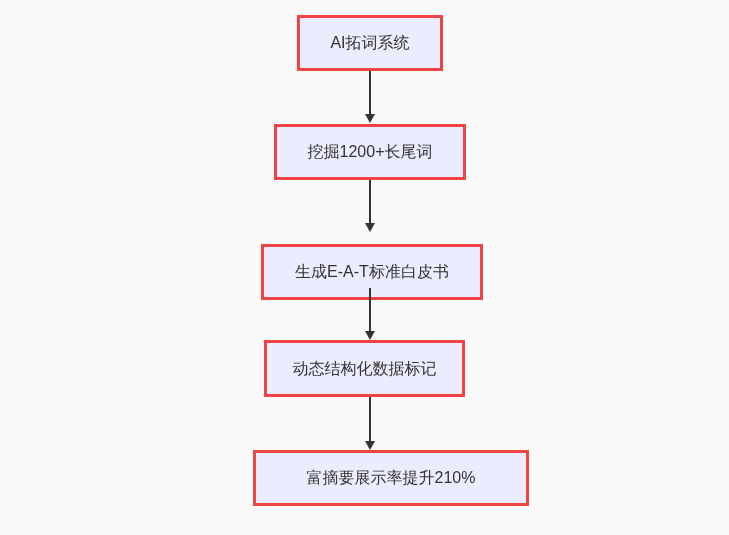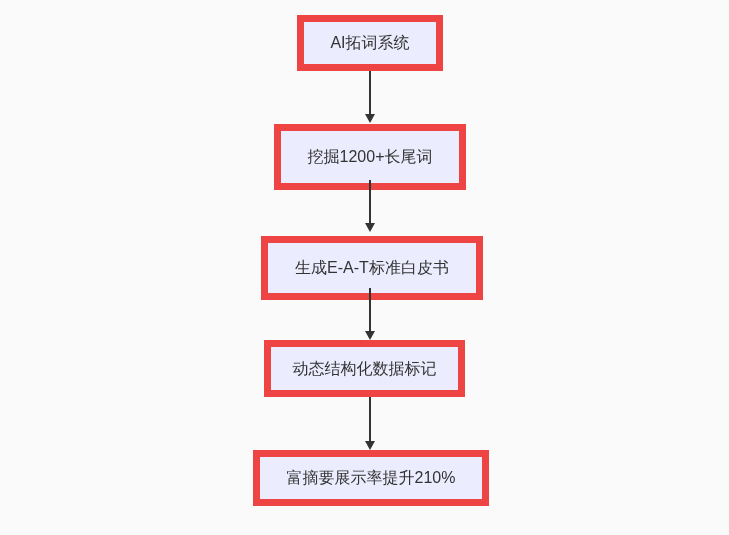--- a/index.html
+++ b/index.html
@@ -15,35 +15,35 @@
   }
   .canvas {
     position: relative;
     width: 729px;
     height: 535px;
   }
   .node {
     position: absolute;
     box-sizing: border-box;
     background: #ECECFF;
-    border: 7px solid #ef4444;
+    border: 3px solid #ef4444;
     color: #333333;
     display: flex;
     align-items: center;
     justify-content: center;
     font-size: 16px;
     line-height: 1;
     text-align: center;
     white-space: nowrap;
   }
   .node-1 { left: 297px; top: 15px;  width: 146px; height: 56px; }
-  .node-2 { left: 274px; top: 124px; width: 192px; height: 66px; }
-  .node-3 { left: 261px; top: 236px; width: 222px; height: 64px; }
+  .node-2 { left: 274px; top: 124px; width: 192px; height: 56px; }
+  .node-3 { left: 261px; top: 244px; width: 222px; height: 56px; }
   .node-4 { left: 264px; top: 340px; width: 201px; height: 57px; }
-  .node-5 { left: 253px; top: 450px; width: 236px; height: 56px; }
+  .node-5 { left: 253px; top: 450px; width: 276px; height: 56px; }
 
   .edge {
     position: absolute;
     left: 365px;
     width: 10px;
     display: flex;
     flex-direction: column;
     align-items: center;
   }
   .edge-1 { top: 71px;  height: 52px; }

